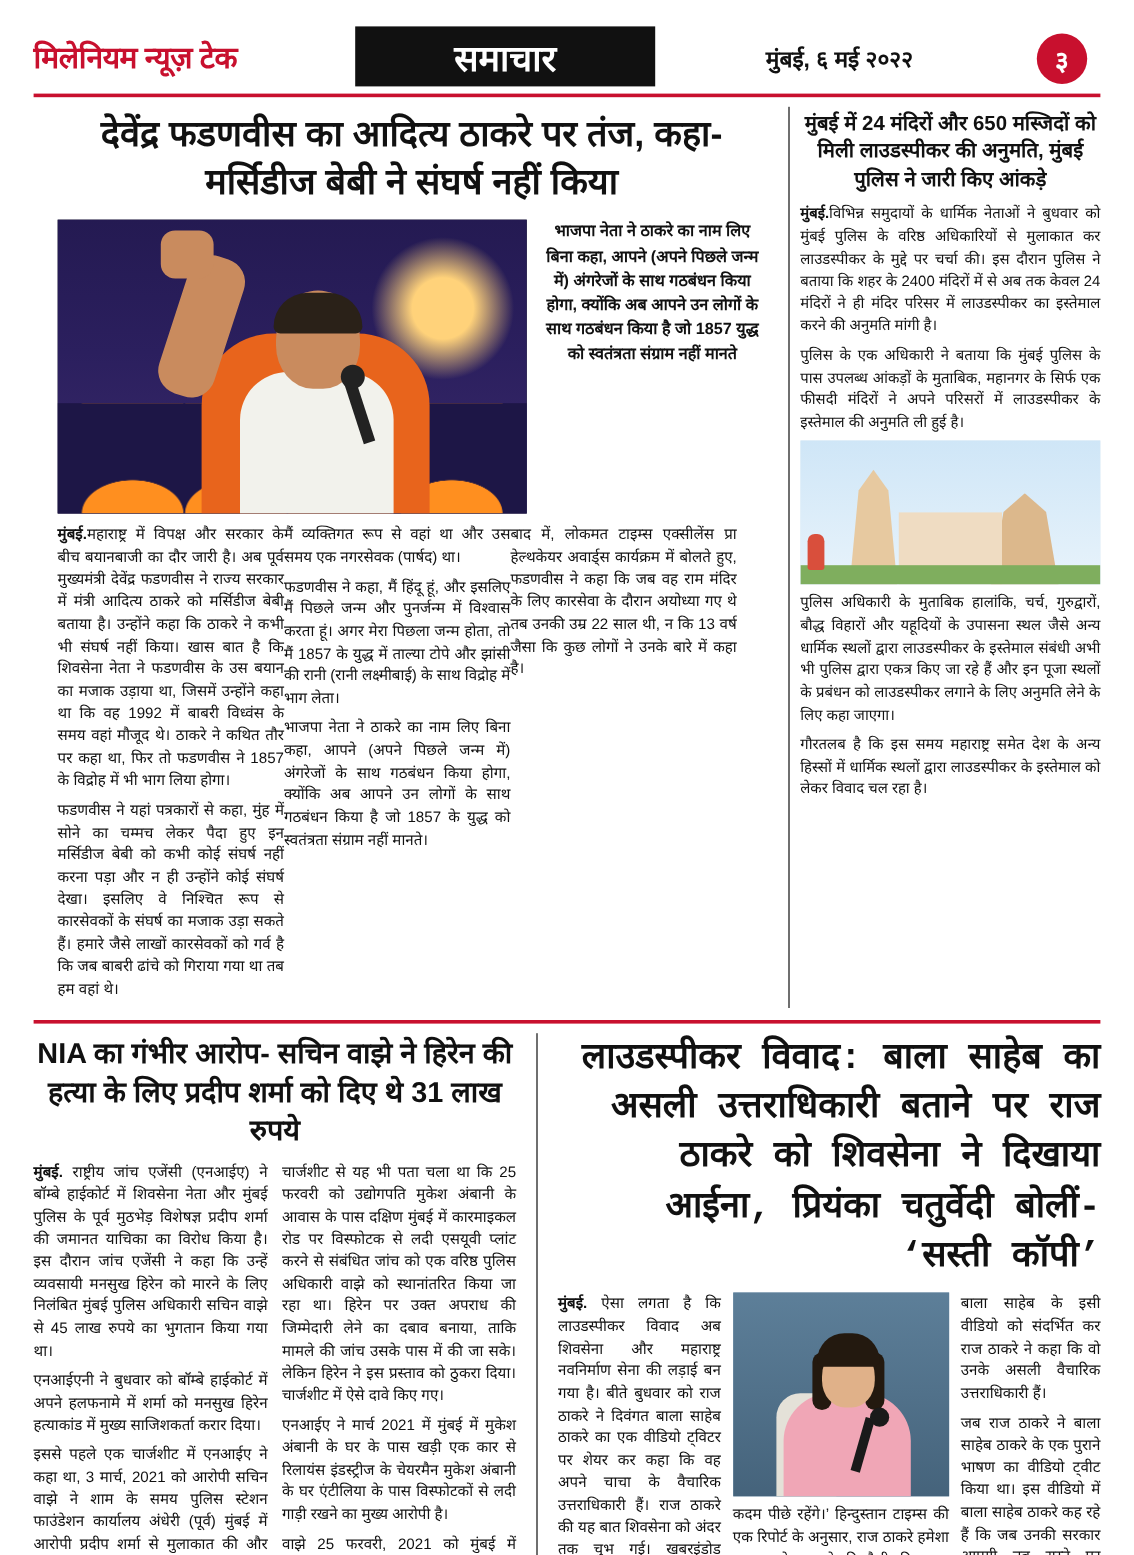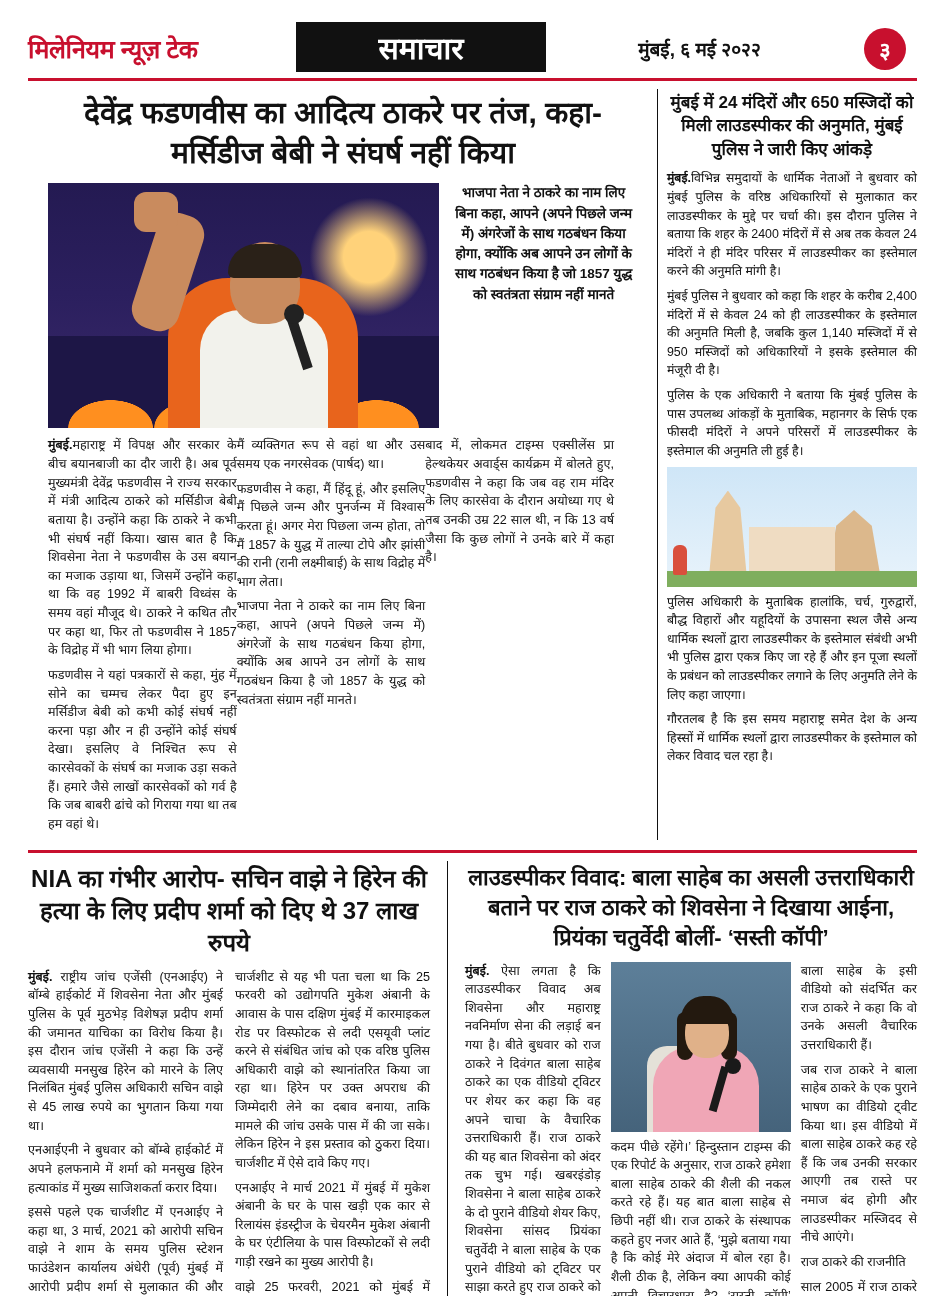--- a/index.html
+++ b/index.html
@@ -83,22 +83,22 @@
 
   
   .bottom-wrap{display:flex;margin-top:8px;}
   .bl{width:420px;box-sizing:border-box;padding-right:8px;}
   .br{width:460px;box-sizing:border-box;padding-left:8px;}
   .headline-nia{
     font-family:"Liberation Sans", sans-serif;font-weight:bold;font-size:24px;line-height:1.35;
     text-align:center;color:#111;margin:2px 0 8px 0;
   }
   .headline-ls{
-    font-family:Liberation Sans, sans-serif;font-weight:bold;font-size:22px;line-height:1.38;
-    text-align:center;color:#111;margin:2px 0 8px 0;
+    font-family:Liberation Mono, monospace;font-weight:bold;font-size:30px;line-height:1.38;
+    text-align:right;color:#111;margin:2px 0 8px 0;
   }
   .nia-cols{display:flex;gap:12px;}
   .nia-col{width:calc((100% - 12px)/2);}
   .ls-cols{display:flex;gap:10px;}
   .ls-c1{width:140px;}
   .ls-c2{width:180px;}
   .ls-c3{width:120px;}
   .photo3{width:180px;height:170px;background:#6c8ea8;position:relative;overflow:hidden;margin:0 0 6px 0;}
 
   
@@ -199,41 +199,40 @@
             <p class="txt">बाद में, लोकमत टाइम्स एक्सीलेंस प्रा हेल्थकेयर अवार्ड्स कार्यक्रम में बोलते हुए, फडणवीस ने कहा कि जब वह राम मंदिर के लिए कारसेवा के दौरान अयोध्या गए थे तब उनकी उम्र 22 साल थी, न कि 13 वर्ष जैसा कि कुछ लोगों ने उनके बारे में कहा है।</p>
           </div>
         </div>
       </div>
 
       <div class="vrule"></div>
 
       <div class="col-right rcol">
         <div class="headline-right">मुंबई में 24 मंदिरों और 650 मस्जिदों को मिली लाउडस्पीकर की अनुमति, मुंबई पुलिस ने जारी किए आंकड़े</div>
         <p class="txt"><b>मुंबई.</b>विभिन्न समुदायों के धार्मिक नेताओं ने बुधवार को मुंबई पुलिस के वरिष्ठ अधिकारियों से मुलाकात कर लाउडस्पीकर के मुद्दे पर चर्चा की। इस दौरान पुलिस ने बताया कि शहर के 2400 मंदिरों में से अब तक केवल 24 मंदिरों ने ही मंदिर परिसर में लाउडस्पीकर का इस्तेमाल करने की अनुमति मांगी है।</p>
-        <p class="txt">मुंबई पुलिस ने बुधवार को कहा कि शहर के करीब 2,400 मंदिरों में से केवल 24 को ही लाउडस्पीकर के इस्तेमाल की अनुमति मिली है, जबकि कुल 1,140 मस्जिदों में से 950 मस्जिदों को अधिकारियों ने इसके इस्तेमाल की मंजूरी दी है।</p>
         <p class="txt">पुलिस के एक अधिकारी ने बताया कि मुंबई पुलिस के पास उपलब्ध आंकड़ों के मुताबिक, महानगर के सिर्फ एक फीसदी मंदिरों ने अपने परिसरों में लाउडस्पीकर के इस्तेमाल की अनुमति ली हुई है।</p>
         <div class="photo2">
           <div class="p2-sky"></div>
           <div class="p2-tower"></div>
           <div class="p2-tower2"></div>
           <div class="p2-mid"></div>
           <div class="p2-green"></div>
           <div class="p2-person"></div>
         </div>
         <p class="txt">पुलिस अधिकारी के मुताबिक हालांकि, चर्च, गुरुद्वारों, बौद्ध विहारों और यहूदियों के उपासना स्थल जैसे अन्य धार्मिक स्थलों द्वारा लाउडस्पीकर के इस्तेमाल संबंधी अभी भी पुलिस द्वारा एकत्र किए जा रहे हैं और इन पूजा स्थलों के प्रबंधन को लाउडस्पीकर लगाने के लिए अनुमति लेने के लिए कहा जाएगा।</p>
         <p class="txt">गौरतलब है कि इस समय महाराष्ट्र समेत देश के अन्य हिस्सों में धार्मिक स्थलों द्वारा लाउडस्पीकर के इस्तेमाल को लेकर विवाद चल रहा है।</p>
       </div>
     </div>
 
     <div class="sec-divider"></div>
 
     <div class="bottom-wrap">
 
       <div class="bl">
-        <div class="headline-nia">NIA का गंभीर आरोप- सचिन वाझे ने हिरेन की हत्या के लिए प्रदीप शर्मा को दिए थे 37 लाख रुपये</div>
+        <div class="headline-nia">NIA का गंभीर आरोप- सचिन वाझे ने हिरेन की हत्या के लिए प्रदीप शर्मा को दिए थे 31 लाख रुपये</div>
         <div class="nia-cols">
           <div class="nia-col">
             <p class="txt"><b>मुंबई.</b> राष्ट्रीय जांच एजेंसी (एनआईए) ने बॉम्बे हाईकोर्ट में शिवसेना नेता और मुंबई पुलिस के पूर्व मुठभेड़ विशेषज्ञ प्रदीप शर्मा की जमानत याचिका का विरोध किया है। इस दौरान जांच एजेंसी ने कहा कि उन्हें व्यवसायी मनसुख हिरेन को मारने के लिए निलंबित मुंबई पुलिस अधिकारी सचिन वाझे से 45 लाख रुपये का भुगतान किया गया था।</p>
             <p class="txt">एनआईएनी ने बुधवार को बॉम्बे हाईकोर्ट में अपने हलफनामे में शर्मा को मनसुख हिरेन हत्याकांड में मुख्य साजिशकर्ता करार दिया।</p>
             <p class="txt">इससे पहले एक चार्जशीट में एनआईए ने कहा था, 3 मार्च, 2021 को आरोपी सचिन वाझे ने शाम के समय पुलिस स्टेशन फाउंडेशन कार्यालय अंधेरी (पूर्व) मुंबई में आरोपी प्रदीप शर्मा से मुलाकात की और बड़ी मात्रा में नकदी वाला एक रेक्सिन बैग सौंपा। जिस 500 रुपये के भारतीय करेंसी नोट के बंडलों से भरा था। इसके बाद आरोपी प्रदीप शर्मा ने आरोपी संतोष शेलार और आरोपी द्वारा व्यवस्था किए गए गाड़ी की रजिस्ट्रेशन संख्या का पता लगाने के लिए बुलाया। आरोपी संतोष शेलार ने आरोपी सचिन वाझे के बारे में जानकारी दी।</p>
           </div>
           <div class="nia-col">
             <p class="txt">चार्जशीट से यह भी पता चला था कि 25 फरवरी को उद्योगपति मुकेश अंबानी के आवास के पास दक्षिण मुंबई में कारमाइकल रोड पर विस्फोटक से लदी एसयूवी प्लांट करने से संबंधित जांच को एक वरिष्ठ पुलिस अधिकारी वाझे को स्थानांतरित किया जा रहा था। हिरेन पर उक्त अपराध की जिम्मेदारी लेने का दबाव बनाया, ताकि मामले की जांच उसके पास में की जा सके। लेकिन हिरेन ने इस प्रस्ताव को ठुकरा दिया। चार्जशीट में ऐसे दावे किए गए।</p>
             <p class="txt">एनआईए ने मार्च 2021 में मुंबई में मुकेश अंबानी के घर के पास खड़ी एक कार से रिलायंस इंडस्ट्रीज के चेयरमैन मुकेश अंबानी के घर एंटीलिया के पास विस्फोटकों से लदी गाड़ी रखने का मुख्य आरोपी है।</p>
             <p class="txt">वाझे 25 फरवरी, 2021 को मुंबई में रिलायंस इंडस्ट्रीज के चेयरमैन मुकेश अंबानी के घर एंटीलिया के पास विस्फोटकों से लदी गाड़ी रखने का मुख्य आरोपी है।</p>

